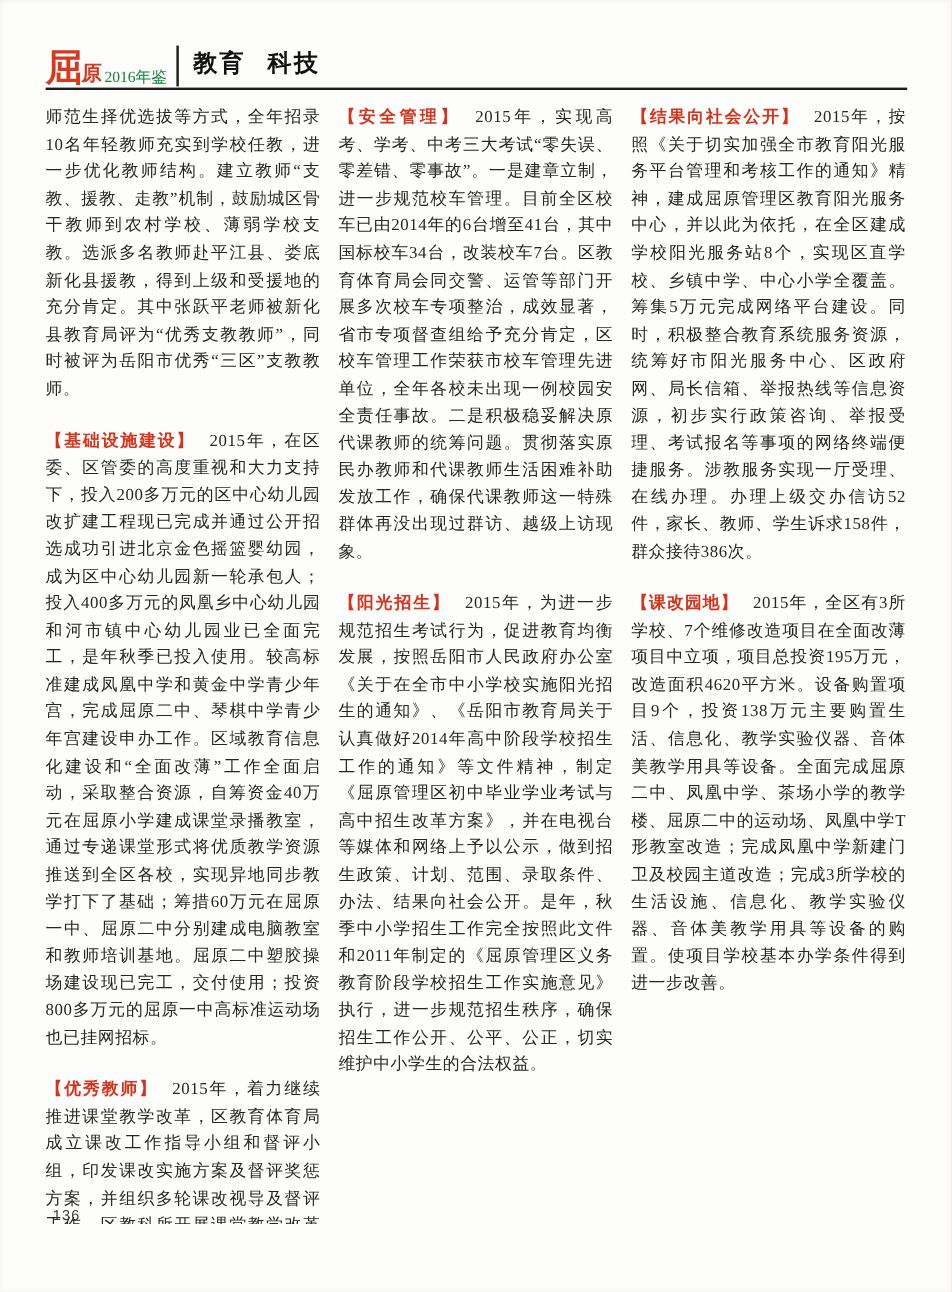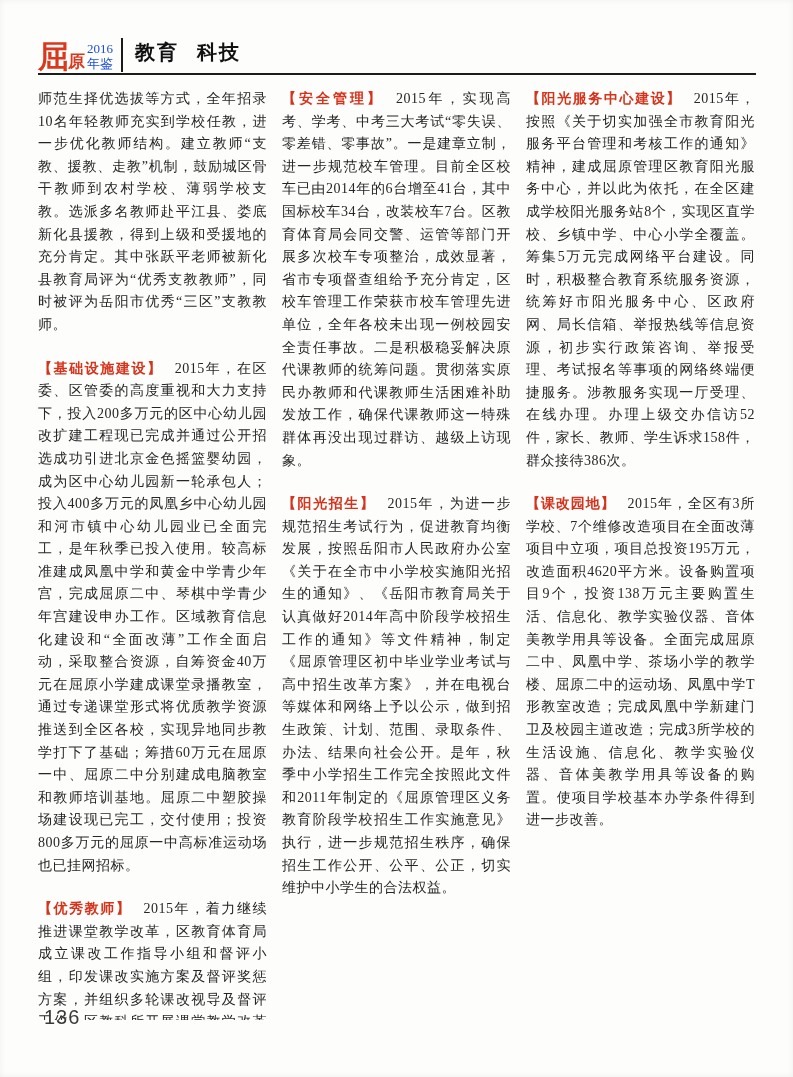--- a/index.html
+++ b/index.html
@@ -7,21 +7,21 @@
     position:relative;width:793px;height:1077px;margin:0 auto;
     background:#fdfdfc;color:#262626;overflow:hidden;
     font-family:"Liberation Serif","DejaVu Serif",serif;
     box-shadow:inset 0 0 6px rgba(0,0,0,0.06);
   }
   
   .hdr{position:absolute;left:38px;top:36px;height:36px;display:flex;align-items:flex-end;}
   .logo{display:flex;align-items:baseline;color:#d9381e;font-weight:bold;line-height:1;}
   .logo-big{font-size:31px;}
   .logo-small{font-size:17px;margin-left:-1px;}
-  .year-stack{display:flex;flex-direction:column;line-height:1.1;font-size:13px;color:#1d4ed8;margin-left:2px;padding-bottom:1px;}
+  .year-stack{display:flex;flex-direction:row;line-height:1.1;font-size:13px;color:#15803d;margin-left:2px;padding-bottom:1px;}
   .v-divider{width:2px;height:34px;background:#1a1a1a;margin:0 12px 0 8px;}
   .chapter{
     font-family:"Liberation Sans","DejaVu Sans",sans-serif;font-weight:bold;
     font-size:20px;letter-spacing:2px;display:flex;gap:18px;padding-bottom:6px;color:#111;
   }
   .rule{position:absolute;left:38px;top:73px;width:718px;height:2px;background:#1c1c1c;}
   
   .columns{
     position:absolute;left:38px;top:88px;width:718px;height:932px;
     display:flex;gap:15px;overflow:hidden;
@@ -30,21 +30,21 @@
   .col p{
     margin:0 0 21px 0;font-size:14px;line-height:22.6px;
     text-align:justify;text-justify:inter-ideograph;
     letter-spacing:0.5px;
   }
   .sec-head{color:#d5331c;font-weight:bold;margin-right:0.85em;}
   
   .pagenum{
     position:absolute;left:44px;top:1006px;
     font-family:"Liberation Sans","DejaVu Sans",sans-serif;
-    font-size:20px;color:#3a3a3a;letter-spacing:1px;
+    font-size:12px;color:#3a3a3a;letter-spacing:1px;
   }
 </style>
 </head>
 <body>
 
 <div class="page">
 
   <div class="hdr">
     <div class="logo">
       <span class="logo-big">屈</span>
@@ -69,21 +69,21 @@
       <p><span class="sec-head">【基础设施建设】</span><span>2015年，在区委、区管委的高度重视和大力支持下，投入200多万元的区中心幼儿园改扩建工程现已完成并通过公开招选成功引进北京金色摇篮婴幼园，成为区中心幼儿园新一轮承包人；投入400多万元的凤凰乡中心幼儿园和河市镇中心幼儿园业已全面完工，是年秋季已投入使用。较高标准建成凤凰中学和黄金中学青少年宫，完成屈原二中、琴棋中学青少年宫建设申办工作。区域教育信息化建设和“全面改薄”工作全面启动，采取整合资源，自筹资金40万元在屈原小学建成课堂录播教室，通过专递课堂形式将优质教学资源推送到全区各校，实现异地同步教学打下了基础；筹措60万元在屈原一中、屈原二中分别建成电脑教室和教师培训基地。屈原二中塑胶操场建设现已完工，交付使用；投资800多万元的屈原一中高标准运动场也已挂网招标。</span></p>
       <p><span class="sec-head">【优秀教师】</span><span>2015年，着力继续推进课堂教学改革，区教育体育局成立课改工作指导小组和督评小组，印发课改实施方案及督评奖惩方案，并组织多轮课改视导及督评工作。区教科所开展课堂教学改革达标活动，严格落实课堂教学改革达标验收工作。是年3月28日，在屈原小学召开全区课改工作表彰大会，对课堂教学改革第</span></p>
     </section>
 
     <section class="col">
       <p><span class="sec-head">【安全管理】</span><span>2015年，实现高考、学考、中考三大考试“零失误、零差错、零事故”。一是建章立制，进一步规范校车管理。目前全区校车已由2014年的6台增至41台，其中国标校车34台，改装校车7台。区教育体育局会同交警、运管等部门开展多次校车专项整治，成效显著，省市专项督查组给予充分肯定，区校车管理工作荣获市校车管理先进单位，全年各校未出现一例校园安全责任事故。二是积极稳妥解决原代课教师的统筹问题。贯彻落实原民办教师和代课教师生活困难补助发放工作，确保代课教师这一特殊群体再没出现过群访、越级上访现象。</span></p>
       <p><span class="sec-head">【阳光招生】</span><span>2015年，为进一步规范招生考试行为，促进教育均衡发展，按照岳阳市人民政府办公室《关于在全市中小学校实施阳光招生的通知》、《岳阳市教育局关于认真做好2014年高中阶段学校招生工作的通知》等文件精神，制定《屈原管理区初中毕业学业考试与高中招生改革方案》，并在电视台等媒体和网络上予以公示，做到招生政策、计划、范围、录取条件、办法、结果向社会公开。是年，秋季中小学招生工作完全按照此文件和2011年制定的《屈原管理区义务教育阶段学校招生工作实施意见》执行，进一步规范招生秩序，确保招生工作公开、公平、公正，切实维护中小学生的合法权益。</span></p>
     </section>
 
     <section class="col">
-      <p><span class="sec-head">【阳光服务中心建设】</span><span>2015年，按照《关于切实加强全市教育阳光服务平台管理和考核工作的通知》精神，建成屈原管理区教育阳光服务中心，并以此为依托，在全区建成学校阳光服务站8个，实现区直学校、乡镇中学、中心小学全覆盖。筹集5万元完成网络平台建设。同时，积极整合教育系统服务资源，统筹好市阳光服务中心、区政府网、局长信箱、举报热线等信息资源，初步实行政策咨询、举报受理、考试报名等事项的网络终端便捷服务。涉教服务实现一厅受理、在线办理。办理上级交办信访52件，家长、教师、学生诉求158件，群众接待386次。</span></p>
+      <p><span class="sec-head">【结果向社会公开】</span><span>2015年，按照《关于切实加强全市教育阳光服务平台管理和考核工作的通知》精神，建成屈原管理区教育阳光服务中心，并以此为依托，在全区建成学校阳光服务站8个，实现区直学校、乡镇中学、中心小学全覆盖。筹集5万元完成网络平台建设。同时，积极整合教育系统服务资源，统筹好市阳光服务中心、区政府网、局长信箱、举报热线等信息资源，初步实行政策咨询、举报受理、考试报名等事项的网络终端便捷服务。涉教服务实现一厅受理、在线办理。办理上级交办信访52件，家长、教师、学生诉求158件，群众接待386次。</span></p>
       <p><span class="sec-head">【课改园地】</span><span>2015年，全区有3所学校、7个维修改造项目在全面改薄项目中立项，项目总投资195万元，改造面积4620平方米。设备购置项目9个，投资138万元主要购置生活、信息化、教学实验仪器、音体美教学用具等设备。全面完成屈原二中、凤凰中学、茶场小学的教学楼、屈原二中的运动场、凤凰中学T形教室改造；完成凤凰中学新建门卫及校园主道改造；完成3所学校的生活设施、信息化、教学实验仪器、音体美教学用具等设备的购置。使项目学校基本办学条件得到进一步改善。</span></p>
     </section>
 
   </main>
 
   <span class="pagenum">136</span>
 
 </div>
 
 </body></html>

